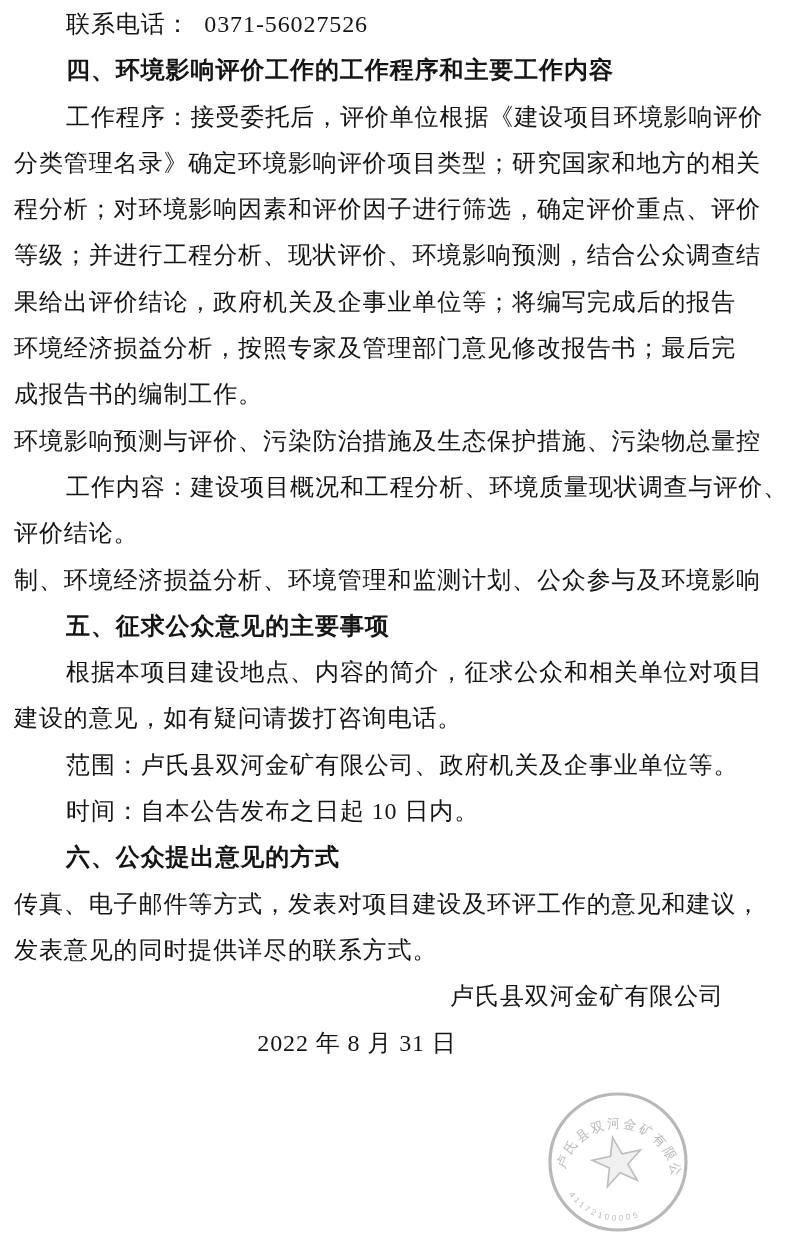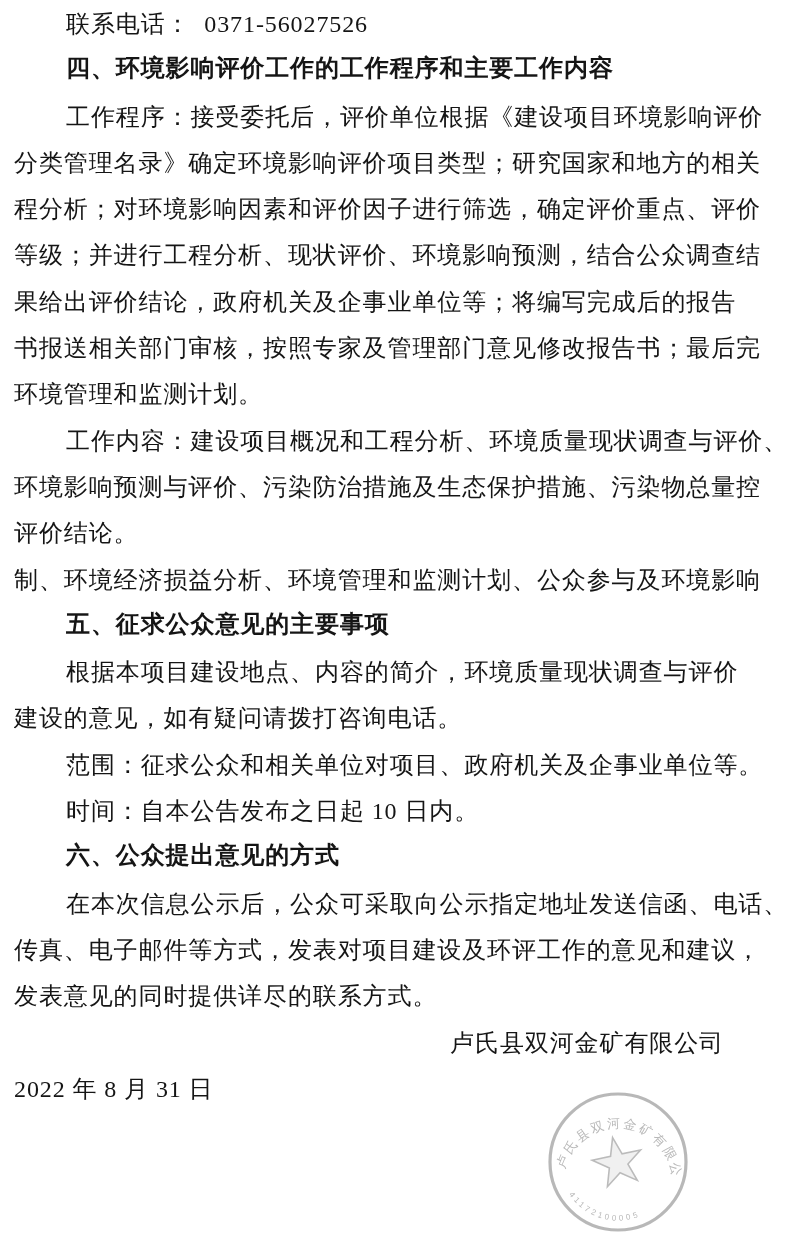--- a/index.html
+++ b/index.html
@@ -21,24 +21,24 @@
   }
   .line {
     line-height:46.3px;
     height:46.3px;
     white-space:pre;
     overflow:hidden;
   }
   .indent { text-indent:52px; }
   .heading {
     font-weight:700;
-    font-family:Liberation Mono, monospace;
+    font-family:Liberation Serif, serif;
   }
   .sign-company { text-align:right; padding-right:66px; }
-  .sign-date    { text-align:left; padding-right:90px; }
+  .sign-date    { text-align:center; padding-right:90px; }
   .seal {
     position:absolute;
     left:545px; top:1088px;
     width:146px; height:148px;
     z-index:1;
     opacity:0.6;
   }
 </style>
 </head>
 <body>
@@ -61,32 +61,31 @@
   </svg>
 
   <div class="textcol">
     <div class="line indent">联系电话：  0371-56027526</div>
     <div class="line indent heading">四、环境影响评价工作的工作程序和主要工作内容</div>
     <div class="line indent">工作程序：接受委托后，评价单位根据《建设项目环境影响评价</div>
     <div class="line">分类管理名录》确定环境影响评价项目类型；研究国家和地方的相关</div>
     <div class="line">程分析；对环境影响因素和评价因子进行筛选，确定评价重点、评价</div>
     <div class="line">等级；并进行工程分析、现状评价、环境影响预测，结合公众调查结</div>
     <div class="line">果给出评价结论，政府机关及企事业单位等；将编写完成后的报告</div>
-    <div class="line">书报送相关部门审核，按照专家及管理部门意见修改报告书；最后完</div>
-    <div class="line">环境管理和监测计划。</div>
+    <div class="line">环境经济损益分析，按照专家及管理部门意见修改报告书；最后完</div>
+    <div class="line">成报告书的编制工作。</div>
+    <div class="line">环境影响预测与评价、污染防治措施及生态保护措施、污染物总量控</div>
     <div class="line indent">工作内容：建设项目概况和工程分析、环境质量现状调查与评价、</div>
-    <div class="line">环境影响预测与评价、污染防治措施及生态保护措施、污染物总量控</div>
     <div class="line">评价结论。</div>
     <div class="line">制、环境经济损益分析、环境管理和监测计划、公众参与及环境影响</div>
     <div class="line indent heading">五、征求公众意见的主要事项</div>
-    <div class="line indent">根据本项目建设地点、内容的简介，环境质量现状调查与评价</div>
+    <div class="line indent">根据本项目建设地点、内容的简介，征求公众和相关单位对项目</div>
     <div class="line">建设的意见，如有疑问请拨打咨询电话。</div>
-    <div class="line indent">范围：征求公众和相关单位对项目、政府机关及企事业单位等。</div>
+    <div class="line indent">范围：卢氏县双河金矿有限公司、政府机关及企事业单位等。</div>
     <div class="line indent">时间：自本公告发布之日起 10 日内。</div>
     <div class="line indent heading">六、公众提出意见的方式</div>
-    <div class="line indent">在本次信息公示后，公众可采取向公示指定地址发送信函、电话、</div>
     <div class="line">传真、电子邮件等方式，发表对项目建设及环评工作的意见和建议，</div>
     <div class="line">发表意见的同时提供详尽的联系方式。</div>
     <div class="line sign-company">卢氏县双河金矿有限公司</div>
     <div class="line sign-date">2022 年 8 月 31 日</div>
   </div>
 
 </div>
 
 </body></html>

